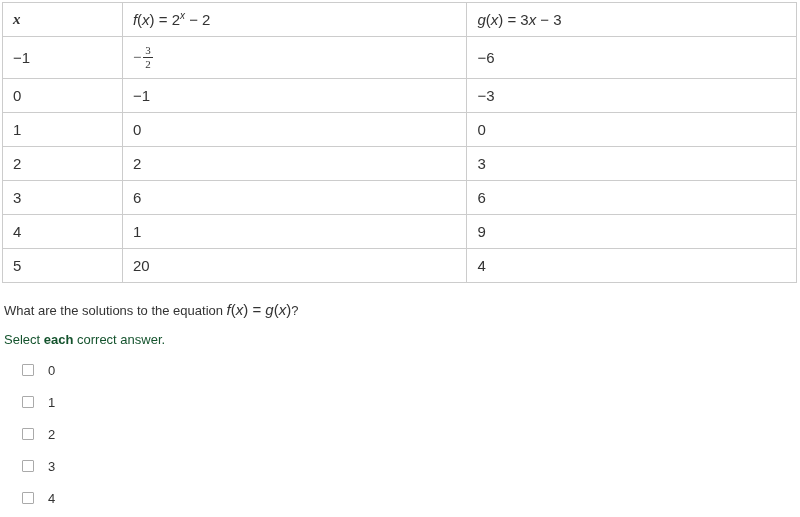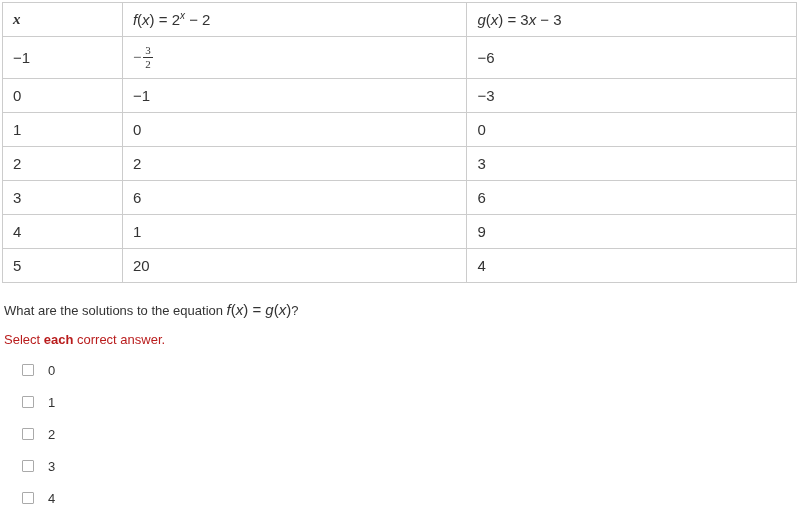--- a/index.html
+++ b/index.html
@@ -77,21 +77,21 @@
     margin-right: 2px;
   }
   .question {
     margin: 18px 2px 8px 4px;
     font-size: 13px;
     color: #333;
   }
   .instruction {
     margin: 14px 2px 0 4px;
     font-size: 13px;
-    color: #b91c1c;
+    color: #14532d;
   }
   .options {
     margin: 14px 0 0 22px;
   }
   .option-row {
     display: flex;
     align-items: center;
     margin-bottom: 14px;
     height: 18px;
   }

